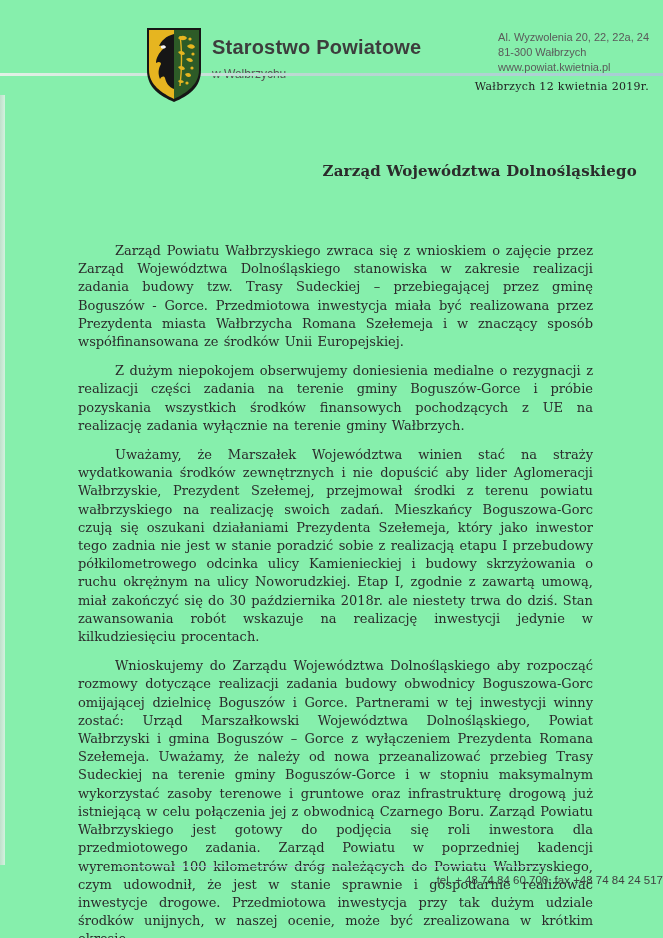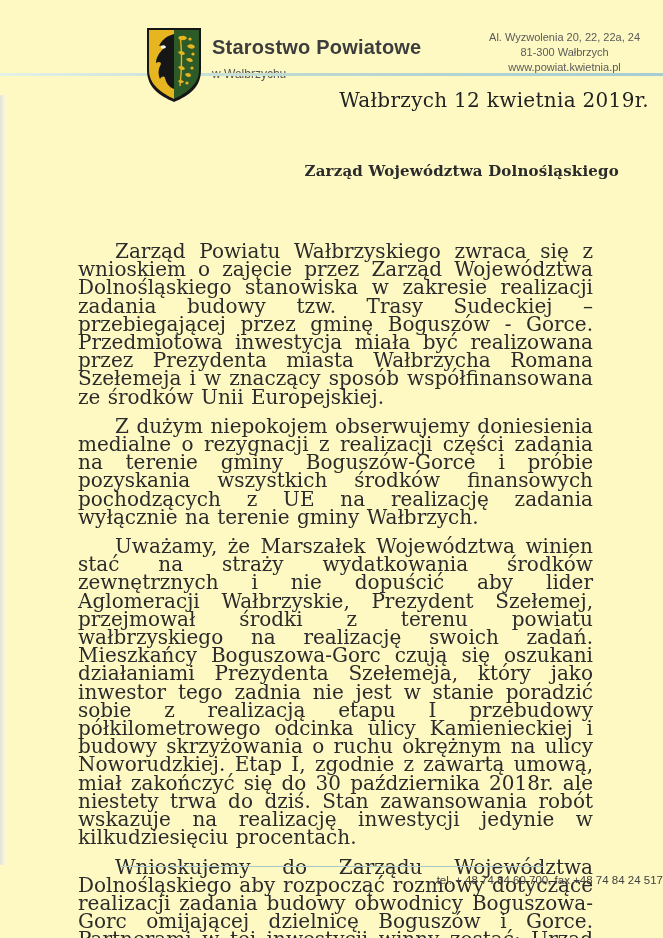--- a/index.html
+++ b/index.html
@@ -2,62 +2,62 @@
 <html><head>
 <meta charset="utf-8">
 <style>
   * { box-sizing: border-box; margin: 0; padding: 0; }
   html, body { background: #888; }
   .page {
     position: relative;
     width: 663px;
     height: 938px;
     margin: 0 auto;
-    background: #fef9c3;
+    background: #86efac;
     font-family: "DejaVu Serif", serif;
     color: #2b2b2b;
     overflow: hidden;
   }
   
   .scan-edge {
     position: absolute; left: 0; top: 95px; width: 5px; height: 770px;
     background: linear-gradient(to right, #d9d9d9, #f3f3f3);
     opacity: .7;
   }
   
   .header { position: relative; height: 110px; }
   .logo { position: absolute; left: 145px; top: 26px; width: 58px; height: 78px; z-index: 2; }
   .org-block { position: absolute; left: 212px; top: 36px; font-family: "Liberation Sans", sans-serif; }
   .org-name { font-size: 20px; font-weight: bold; color: #3d3d3d; letter-spacing: .2px; }
   .org-sub { font-size: 12px; color: #555; margin-top: 8px; }
   .addr-block {
-    position: absolute; right: 23px; top: 30px; text-align: center;
+    position: absolute; right: 14px; top: 30px; text-align: left;
     font-family: "Liberation Sans", sans-serif; font-size: 11px; line-height: 15px; color: #5a5a5a;
   }
   .header-rule {
     position: absolute; left: 0; right: 0; top: 73px; height: 3px; z-index: 1;
     background: linear-gradient(to right, #e4f1e6 0%, #bcd9d2 45%, #a6ccd4 100%);
   }
   .date-line {
     position: absolute; right: 14px; top: 80px;
-    font-size: 20px; color: #222; letter-spacing: .3px; margin-top: 8px;
+    font-size: 11px; color: #222; letter-spacing: .3px;
   }
   
   .addressee {
     margin-top: 52px;
     text-align: right;
-    padding-right: 44px;
+    padding-right: 26px;
     font-weight: bold;
     font-size: 15px;
     letter-spacing: .2px;
   }
   .body-text { margin: 62px 70px 0 78px; }
   .body-text p {
     text-align: justify;
-    font-size: 20px;
+    font-size: 13px;
     line-height: 18.2px;
     margin-bottom: 11px;
     text-indent: 37px;
     word-spacing: 1px;
   }
   
   .footer {
     position: absolute; left: 0; right: 0; top: 866px;
     text-align: right;
     font-family: "Liberation Sans", sans-serif;

